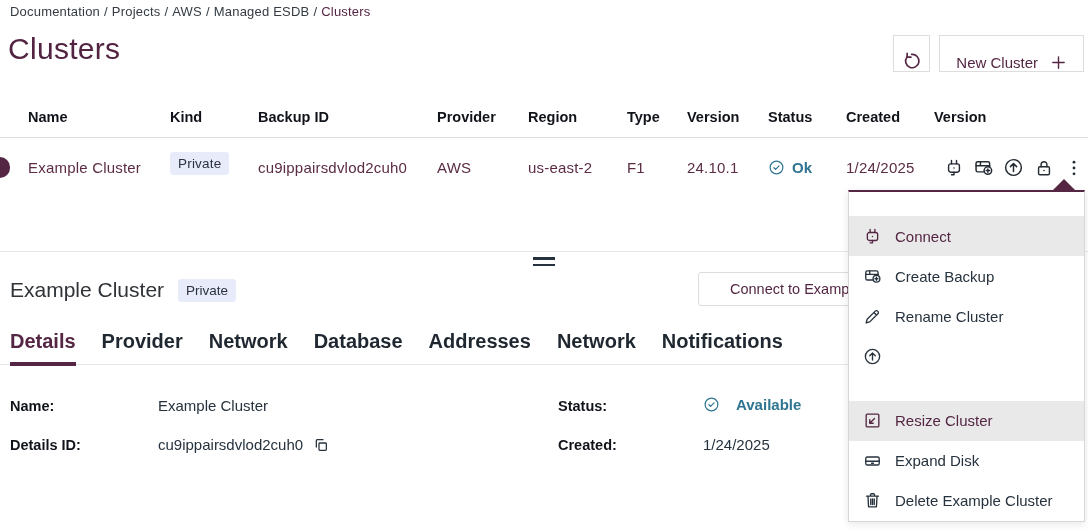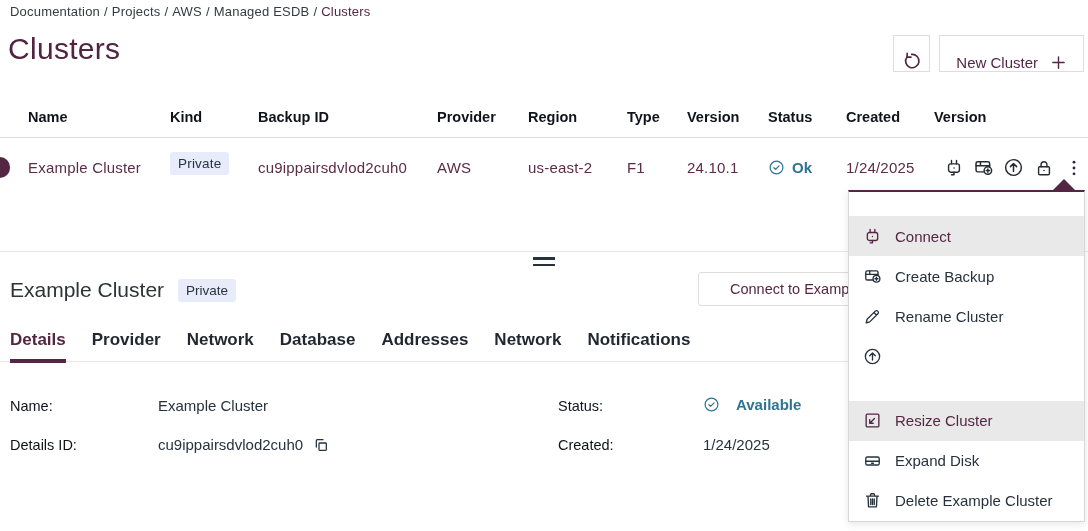--- a/index.html
+++ b/index.html
@@ -42,24 +42,24 @@
   .splitter-line { position:absolute; left:0; right:0; top:251px; height:1px; background:#e3e7ea; }
   .splitter-handle { position:absolute; left:533px; top:257px; width:22px; cursor:row-resize; }
   .splitter-handle div { height:2.5px; background:#26323d; margin-bottom:4px; }
 
   
   .detail-title { position:absolute; left:10px; top:278px; font-size:21px; color:#2f3337; display:flex; align-items:center; gap:14px; }
   .detail-title .badge { font-size:13.5px; }
   .connect-btn { position:absolute; left:698px; top:272px; height:34px; width:240px; background:#fff; border:1px solid #ddd; border-radius:3px; color:#542643; font-size:14.5px; display:flex; align-items:center; padding-left:31px; white-space:nowrap; overflow:hidden; z-index:1; cursor:pointer; }
 
   .tabs { position:absolute; left:0; top:330px; width:848px; padding-left:10px; border-bottom:1px solid #e6e6e6; display:flex; gap:26px; }
-  .tab { font-size:17px; font-weight:700; color:#1f2730; padding-bottom:9px; border-bottom:4px solid transparent; margin-bottom:-2px; cursor:pointer; }
+  .tab { font-size:20px; font-weight:700; color:#1f2730; padding-bottom:9px; border-bottom:4px solid transparent; margin-bottom:-2px; cursor:pointer; }
   .tab.active { color:#542643; border-bottom-color:#542643; }
 
-  .fld-label { position:absolute; font-size:14.5px; font-weight:400; color:#10141a; }
+  .fld-label { position:absolute; font-size:14.5px; font-weight:700; color:#10141a; }
   .fld-value { position:absolute; font-size:15px; color:#26323d; display:flex; align-items:center; gap:10px; }
   .fld-status { color:#2f7490; font-weight:700; gap:16px; }
   .copy-btn { display:flex; align-items:center; color:#26323d; cursor:pointer; }
 </style>
 </head>
 <body>
 
 <div class="page">
 
   <div class="breadcrumb">

